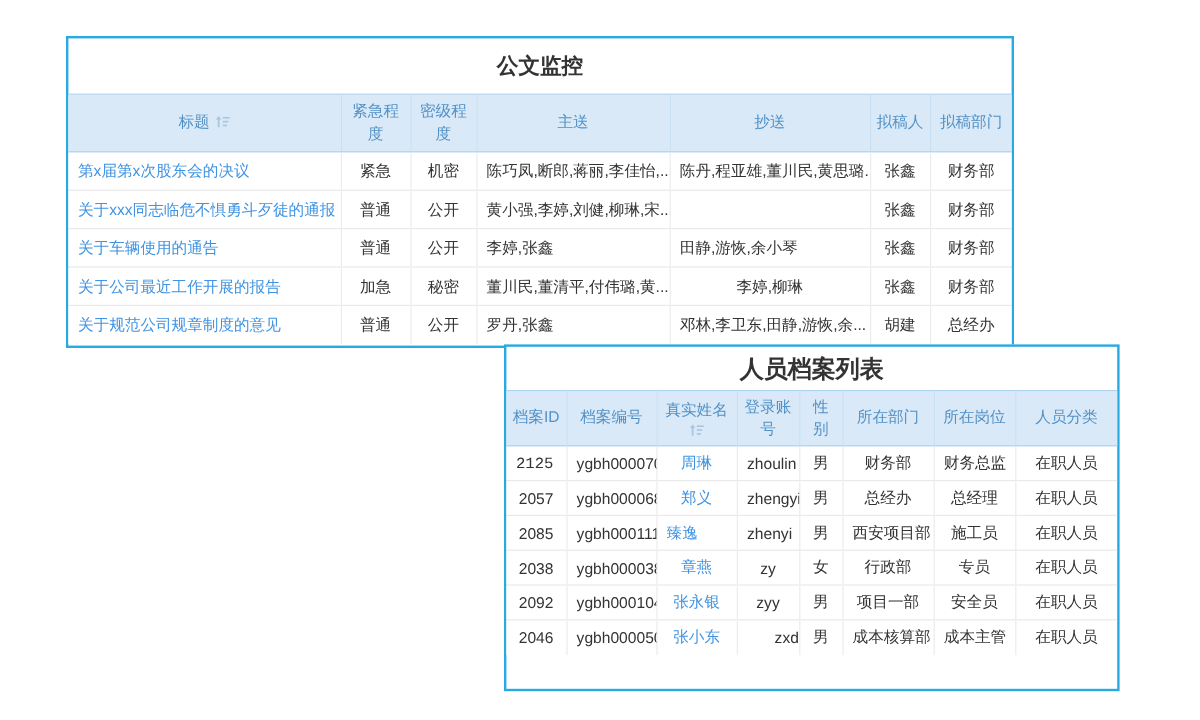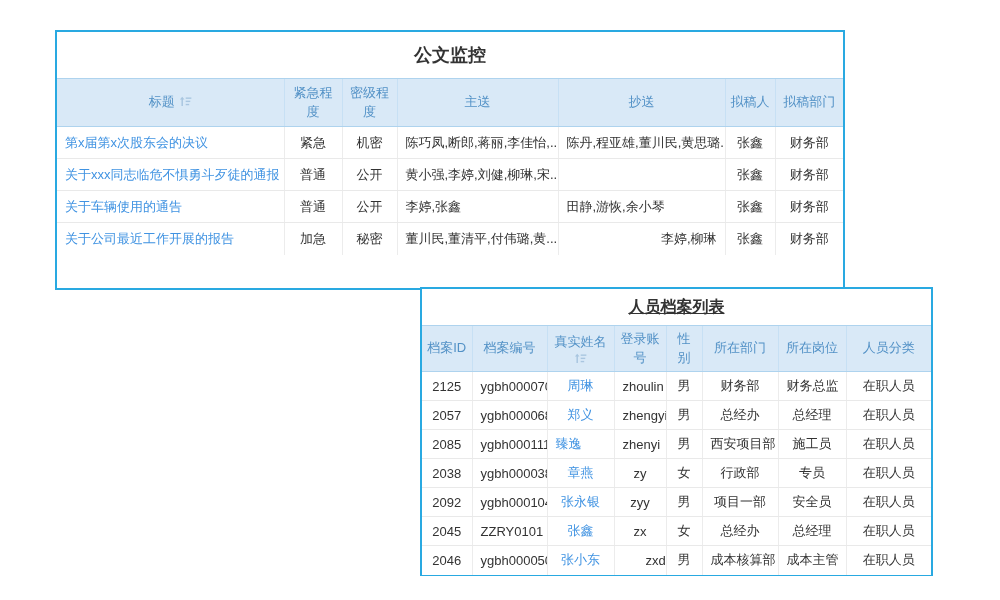--- a/index.html
+++ b/index.html
@@ -15,21 +15,21 @@
     box-sizing:border-box;
   }
   .doc-panel{left:55px;top:30px;width:790px;height:260px;}
   .person-panel{left:420px;top:287px;width:513px;height:289px;}
 
   .panel-title{
     display:flex;align-items:center;justify-content:center;
     font-weight:bold;color:#333333;
   }
   .doc-panel .panel-title{height:46px;font-size:18px;}
-  .person-panel .panel-title{height:36px;font-size:16px;text-decoration:underline;}
+  .person-panel .panel-title{height:36px;font-size:20px;}
 
   table{border-collapse:collapse;table-layout:fixed;width:100%;}
   th{
     background:#d9e9f7;color:#5291c6;
     font-weight:normal;font-size:13px;line-height:1.45;
     border-top:1px solid #aed3ee;border-bottom:1px solid #aed3ee;
     border-left:1px solid #c7e0f4;
     padding:3px 5px;text-align:center;
     word-break:break-all;box-sizing:border-box;vertical-align:middle;
   }
@@ -119,23 +119,32 @@
           <td style="text-align: left; margin-left: 42px;">李婷,张鑫</td>
           <td style="text-align: left;">田静,游恢,余小琴</td>
           <td style="text-align: center;">张鑫</td>
           <td style="text-align: center;">财务部</td>
         </tr>
         <tr>
           <td style="text-align: left;"><a class="cell-link">关于公司最近工作开展的报告</a></td>
           <td style="text-align: center;">加急</td>
           <td style="text-align: center;">秘密</td>
           <td style="text-align: left;">董川民,董清平,付伟璐,黄...</td>
-          <td style="text-align: right; margin-left: 20px;">李婷,柳琳</td>
-          <td style="text-align: center;">张鑫</td>
-          <td style="text-align: center;">财务部</td>
+          <td style="text-align: center; margin-left: 20px;">李婷,柳琳</td>
+          <td style="text-align: center;">张鑫</td>
+          <td style="text-align: center;">财务部</td>
+        </tr>
+        <tr>
+          <td style="text-align: left;"><a class="cell-link">关于规范公司规章制度的意见</a></td>
+          <td style="text-align: center;">普通</td>
+          <td style="text-align: center;">公开</td>
+          <td style="text-align: left;">罗丹,张鑫</td>
+          <td style="text-align: left;">邓林,李卫东,田静,游恢,余...</td>
+          <td style="text-align: center;">胡建</td>
+          <td style="text-align: center;">总经办</td>
         </tr>
       </tbody>
   </table>
 </section>
 
 <section class="panel person-panel">
   <div class="panel-title">人员档案列表</div>
   <table>
     <thead>
         <tr>
@@ -149,21 +158,21 @@
               </svg></span></th>
           <th><span>登录账号</span></th>
           <th><span>性别</span></th>
           <th><span>所在部门</span></th>
           <th><span>所在岗位</span></th>
           <th><span>人员分类</span></th>
         </tr>
       </thead>
     <tbody>
         <tr>
-          <td style="text-align: center;">2125</td>
+          <td style=" font-family: Liberation Mono, monospace;">2125</td>
           <td style="text-align: center;">ygbh000070</td>
           <td style="text-align: center;"><a class="cell-link">周琳</a></td>
           <td style="text-align: center;">zhoulin</td>
           <td style="text-align: center;">男</td>
           <td style="text-align: center;">财务部</td>
           <td style="text-align: center;">财务总监</td>
           <td style="text-align: center;">在职人员</td>
         </tr>
         <tr>
           <td style="text-align: center;">2057</td>
@@ -199,30 +208,20 @@
           <td style="text-align: center;">2092</td>
           <td style="text-align: center;">ygbh000104</td>
           <td style="text-align: center;"><a class="cell-link">张永银</a></td>
           <td style="text-align: center;">zyy</td>
           <td style="text-align: center;">男</td>
           <td style="text-align: center;">项目一部</td>
           <td style="text-align: center;">安全员</td>
           <td style="text-align: center;">在职人员</td>
         </tr>
         <tr>
-          <td style="text-align: center;">2045</td>
-          <td style="text-align: center;">ZZRY0101</td>
-          <td style="text-align: center;"><a class="cell-link">张鑫</a></td>
-          <td style="text-align: center;">zx</td>
-          <td style="text-align: center;">女</td>
-          <td style="text-align: center;">总经办</td>
-          <td style="text-align: center;">总经理</td>
-          <td style="text-align: center;">在职人员</td>
-        </tr>
-        <tr>
           <td style="text-align: center;">2046</td>
           <td style="text-align: center;">ygbh000050</td>
           <td style="text-align: center;"><a class="cell-link">张小东</a></td>
           <td style=" padding-left: 31px;">zxd</td>
           <td style="text-align: center;">男</td>
           <td style="text-align: center;">成本核算部</td>
           <td style="text-align: center;">成本主管</td>
           <td style="text-align: center;">在职人员</td>
         </tr>
       </tbody>

